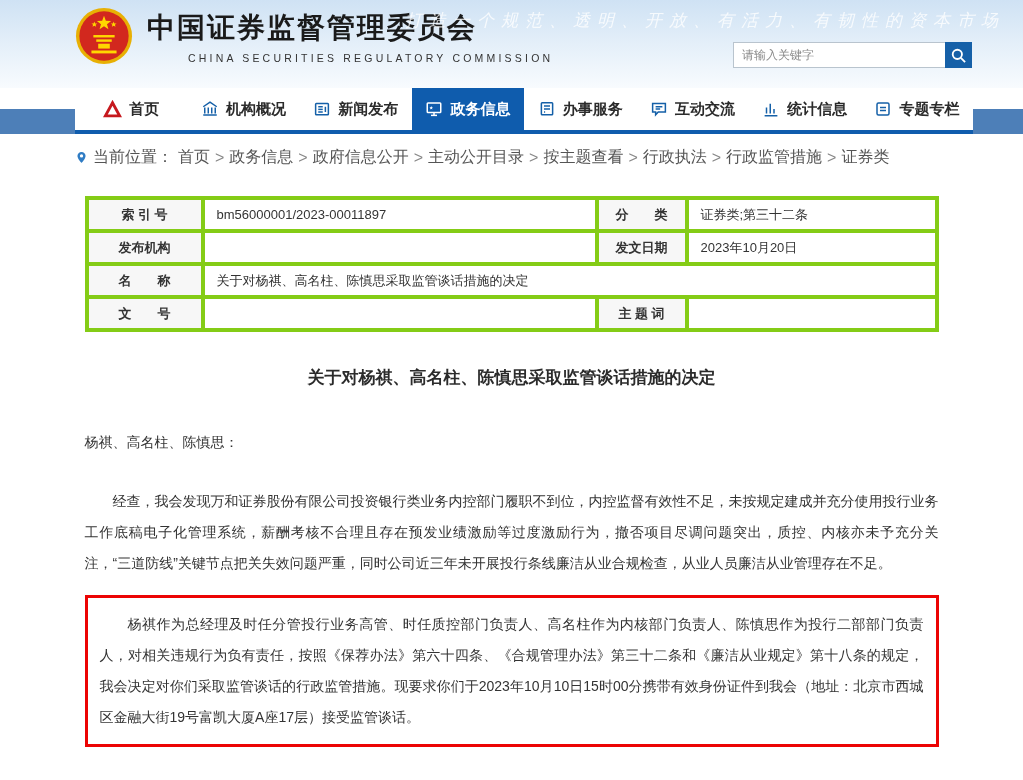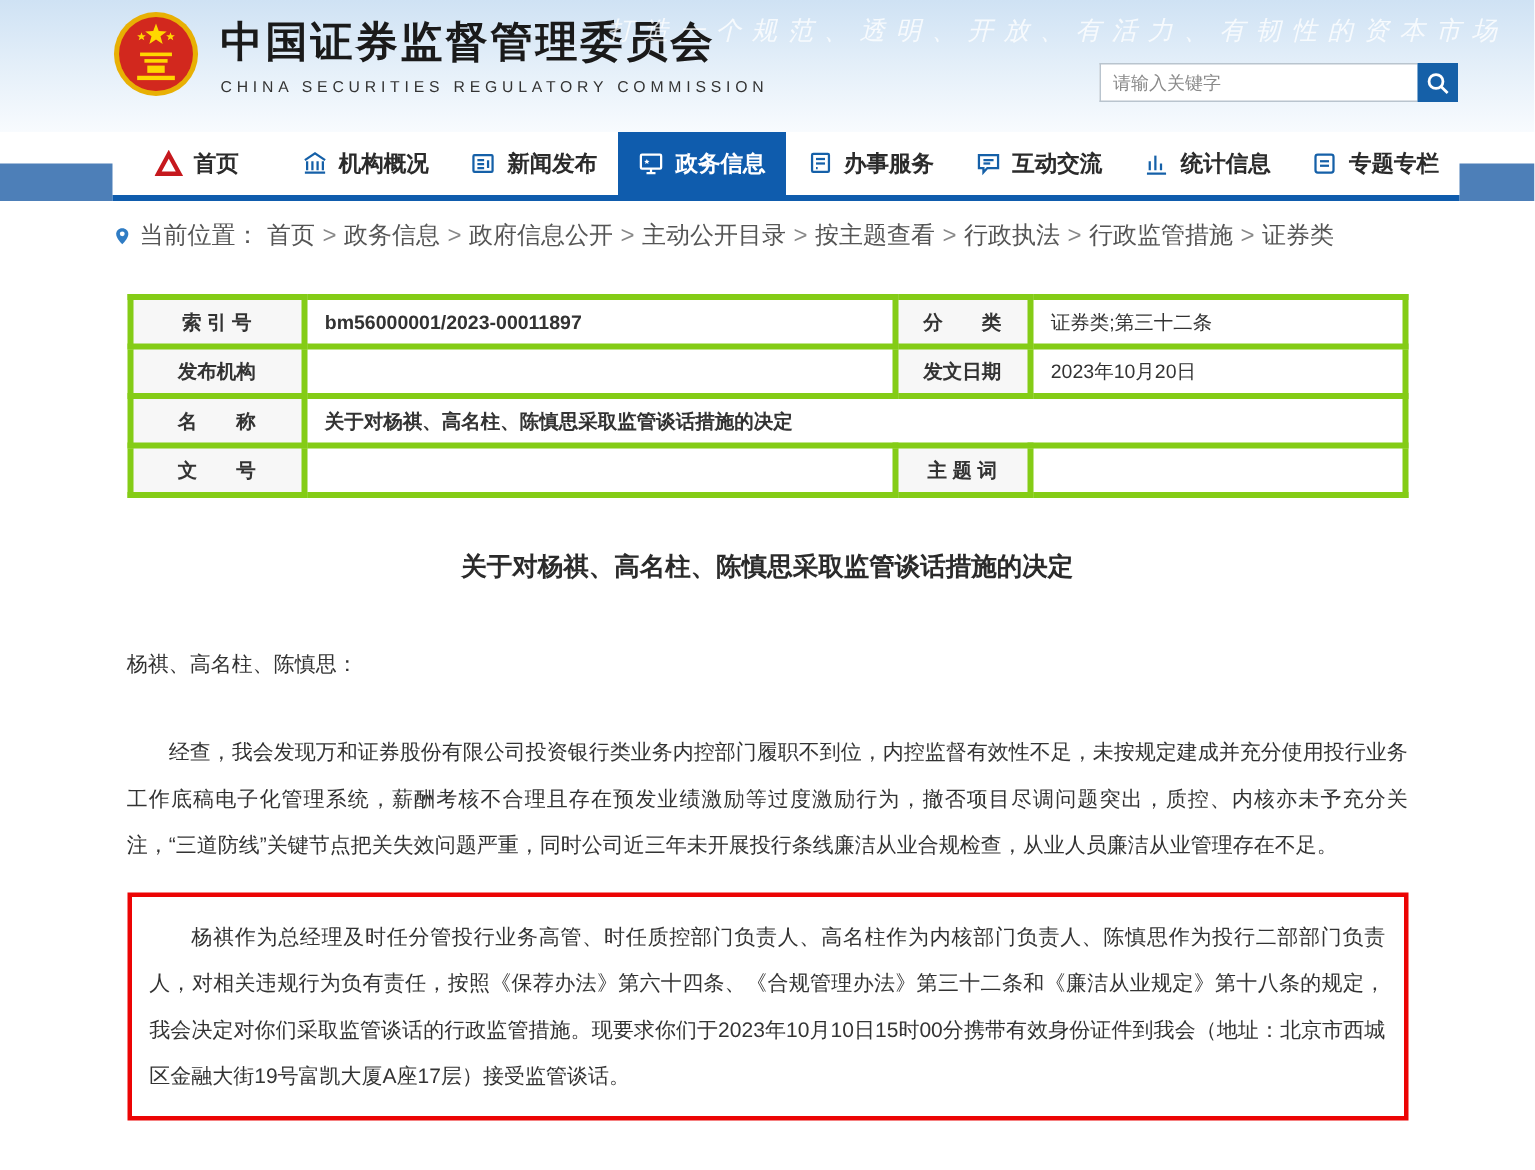--- a/index.html
+++ b/index.html
@@ -5,21 +5,21 @@
   * { margin:0; padding:0; box-sizing:border-box; }
   html,body { width:1023px; height:780px; overflow:hidden; background:#fff;
     font-family:"Liberation Sans","DejaVu Sans",sans-serif; }
 
   
   .header { position:relative; height:88px;
     background:linear-gradient(180deg,#cfe2f4 0%, #e4eff9 50%, #f8fbfe 100%); }
   .logo-wrap { position:absolute; left:75px; top:7px; display:flex; align-items:center; gap:14px; }
   .emblem { width:58px; height:58px; }
   .site-title { font-size:28px; font-weight:bold; color:#1a1a1a; letter-spacing:2px; }
-  .site-subtitle { font-size:10.5px; color:#333; letter-spacing:3.2px; margin-top:5px; }
+  .site-subtitle { font-size:10.5px; color:#333; letter-spacing:3.2px; margin-top:5px;margin-left:41px; }
   .slogan { position:absolute; right:18px; top:9px; font-size:17px; letter-spacing:7px;
     color:rgba(255,255,255,0.78); font-style:italic; white-space:nowrap; }
   .search-wrap { position:absolute; right:51px; top:42px; display:flex; }
   .search-input { width:212px; height:26px; border:1px solid #b9c4ce; border-right:none;
     padding:0 8px; font-size:12px; color:#15803d; outline:none; background:#fff; }
   .search-input::placeholder { color:#8a8a8a; }
   .search-btn { width:27px; height:26px; background:#1560a8; border:none; cursor:pointer;
     display:flex; align-items:center; justify-content:center; }
 
   
@@ -38,21 +38,21 @@
   .breadcrumb .crumb { cursor:pointer; }
   .breadcrumb .sep { color:#888; }
 
   
   .content { width:898px; margin:0 auto; padding:0 22px; }
 
   table.meta { width:100%; border-collapse:collapse; margin-top:20px; font-size:13px; }
   table.meta td { border:4px solid #84cc16; height:33px; color:#333; }
   td.lbl { background:#f7f7f7; text-align:center; color:#555; font-weight:bold; }
   td.lbl1 { width:116px; }
-  td.val1 { width:394px; padding:0 12px;font-weight:bold; }
+  td.val1 { width:394px; padding:0 12px; }
   td.lbl2 { width:90px; }
   td.val2 { padding:0 12px; }
 
   .doc-title { text-align:center; font-size:17px; font-weight:bold; color:#2b2b2b; margin-top:34px; }
 
   .doc-body { margin-top:38px; font-size:14px; color:#333; line-height:31px; text-align:justify; }
   .doc-body .salutation { text-indent:0; }
   .doc-body p.para { text-indent:2em; margin-top:28px; }
   .highlight-box { border:3px solid #ec0404; margin-top:16px; padding:11px 12px; }
   .highlight-box p { text-indent:2em; line-height:31px; }

